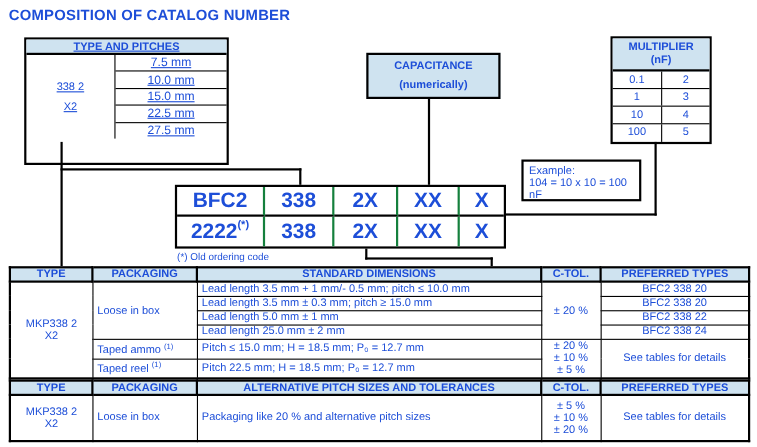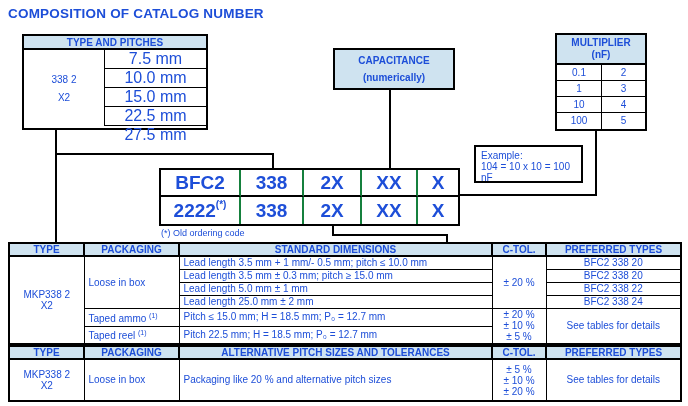--- a/index.html
+++ b/index.html
@@ -8,29 +8,29 @@
   .page {
     position:relative; width:688px; height:406px; background:#ffffff;
     font-family:"Liberation Sans","DejaVu Sans",sans-serif; color:#1d4ed8; overflow:hidden;
   }
   .title { position:absolute; left:8px; top:6px; font-size:13.5px; font-weight:700; letter-spacing:.2px; }
 
   
   .line { position:absolute; background:#000; }
 
   
-  .tp-box { position:absolute; left:22px; top:34px; width:186px; height:96px; border:2px solid #000; }
+  .tp-box { position:absolute; left:22px; top:34px; width:186px; height:116px; border:2px solid #000;text-decoration:underline; }
   .tp-header { height:14px; background:var(--hdr-bg); border-bottom:2px solid #000;
                font-weight:700; font-size:10px; text-align:center; line-height:13px; }
   .tp-body { display:flex; height:76px; }
   .tp-type { width:81px; border-right:1px solid #000; display:flex; flex-direction:column;
              justify-content:center; align-items:center; gap:7px; font-size:10px; }
   .tp-pitches { flex:1; display:flex; flex-direction:column; }
   .tp-pitch { flex:1; border-bottom:1px solid #000; display:flex; align-items:center;
-              justify-content:center; font-size:16px; }
+              justify-content:center; font-size:11px; }
   .tp-pitch:last-child { border-bottom:none; }
 
   
   .cap-box { position:absolute; left:333px; top:48px; width:122px; height:42px; border:2px solid #000;
              background:var(--hdr-bg); display:flex; flex-direction:column; justify-content:space-evenly;
              text-align:center; font-weight:700; font-size:10px; }
 
   
   .mult-box { position:absolute; left:555px; top:33px; width:92px; border:2px solid #000; }
   .mult-header { background:var(--hdr-bg); border-bottom:2px solid #000; text-align:center;

